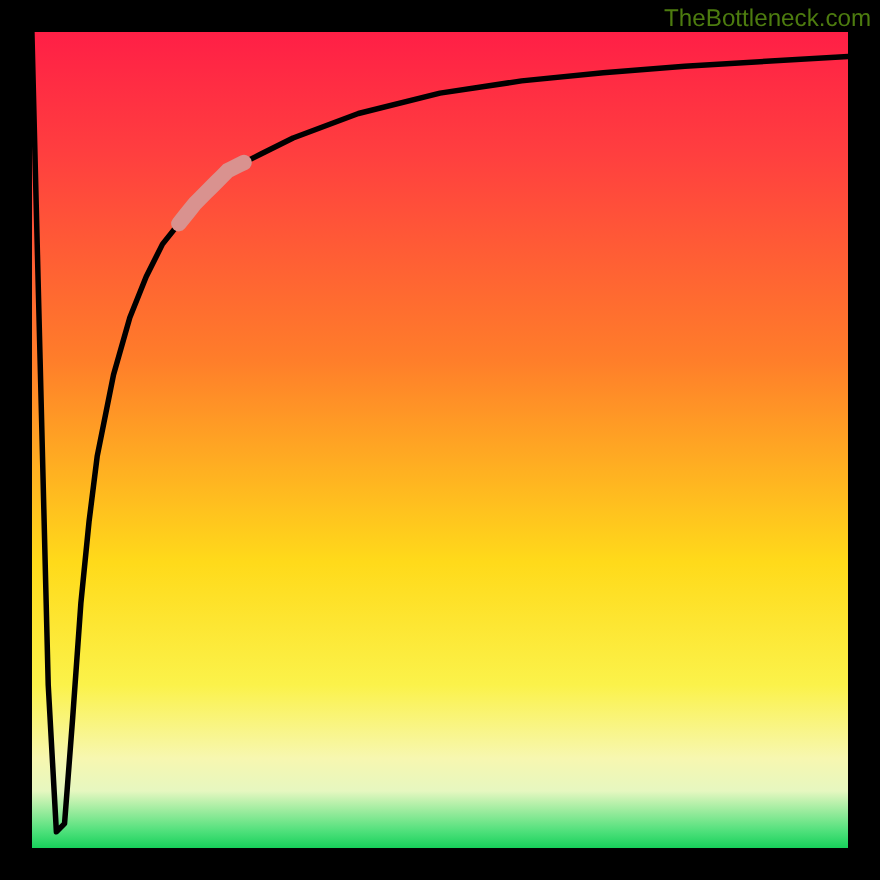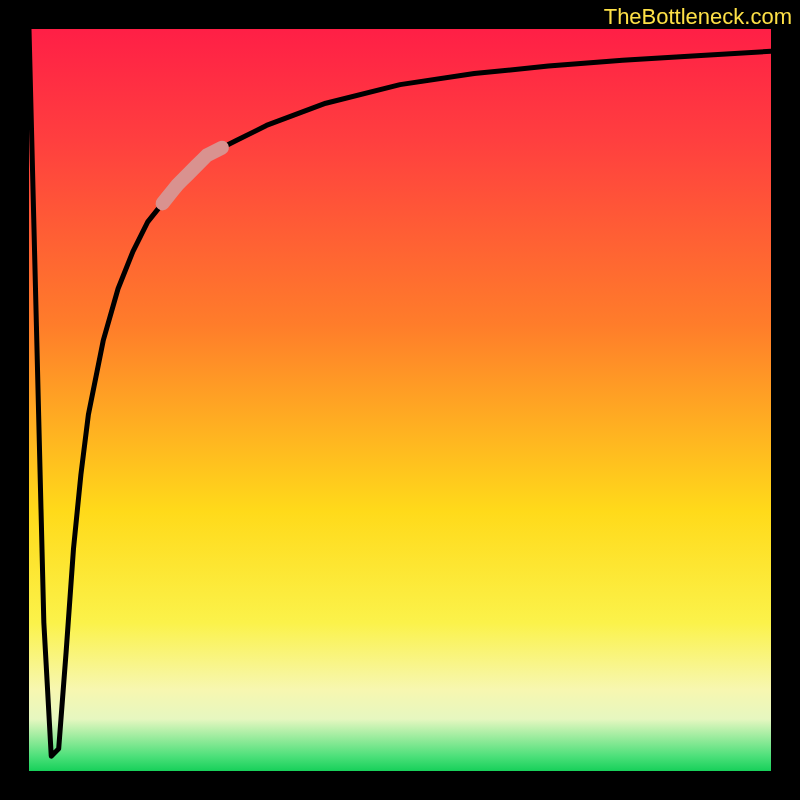--- a/index.html
+++ b/index.html
@@ -51,21 +51,21 @@
   }
   .frame-left   { left: 0;   top: 0; width: 29px;  height: 800px; }
   .frame-right  { right: 0;  top: 0; width: 29px;  height: 800px; }
   .frame-top    { left: 0;   top: 0; width: 800px; height: 29px;  }
   .frame-bottom { left: 0;   bottom: 0; width: 800px; height: 29px; }
 
   .watermark {
     position: absolute;
     top: 4px;
     right: 8px;
-    color: #fde047;
+    color: #4d7c0f;
     font-size: 22px;
     font-weight: 500;
     letter-spacing: 0px;
     user-select: none;
   }
 </style>
 </head>
 <body>
 
 <div class="chart-wrap">

